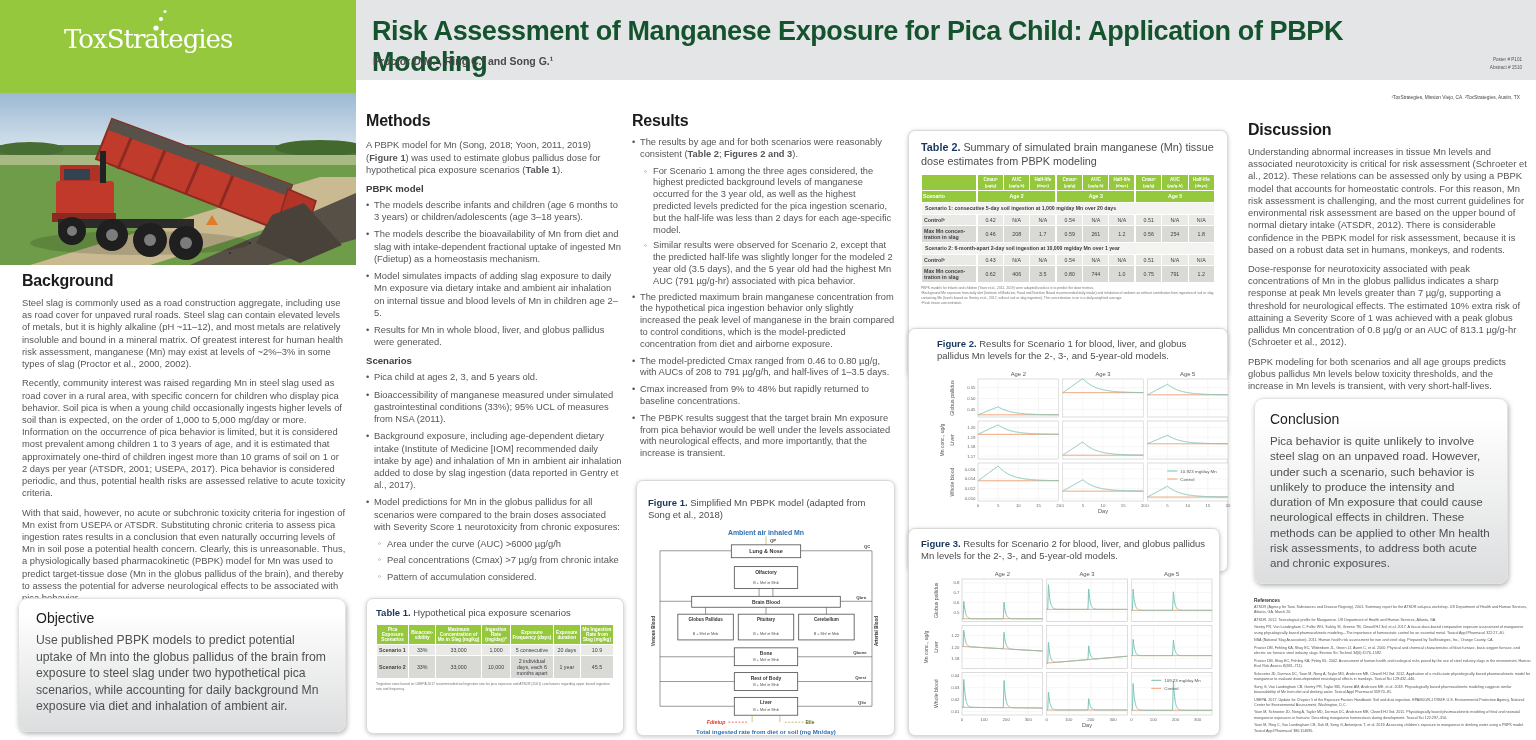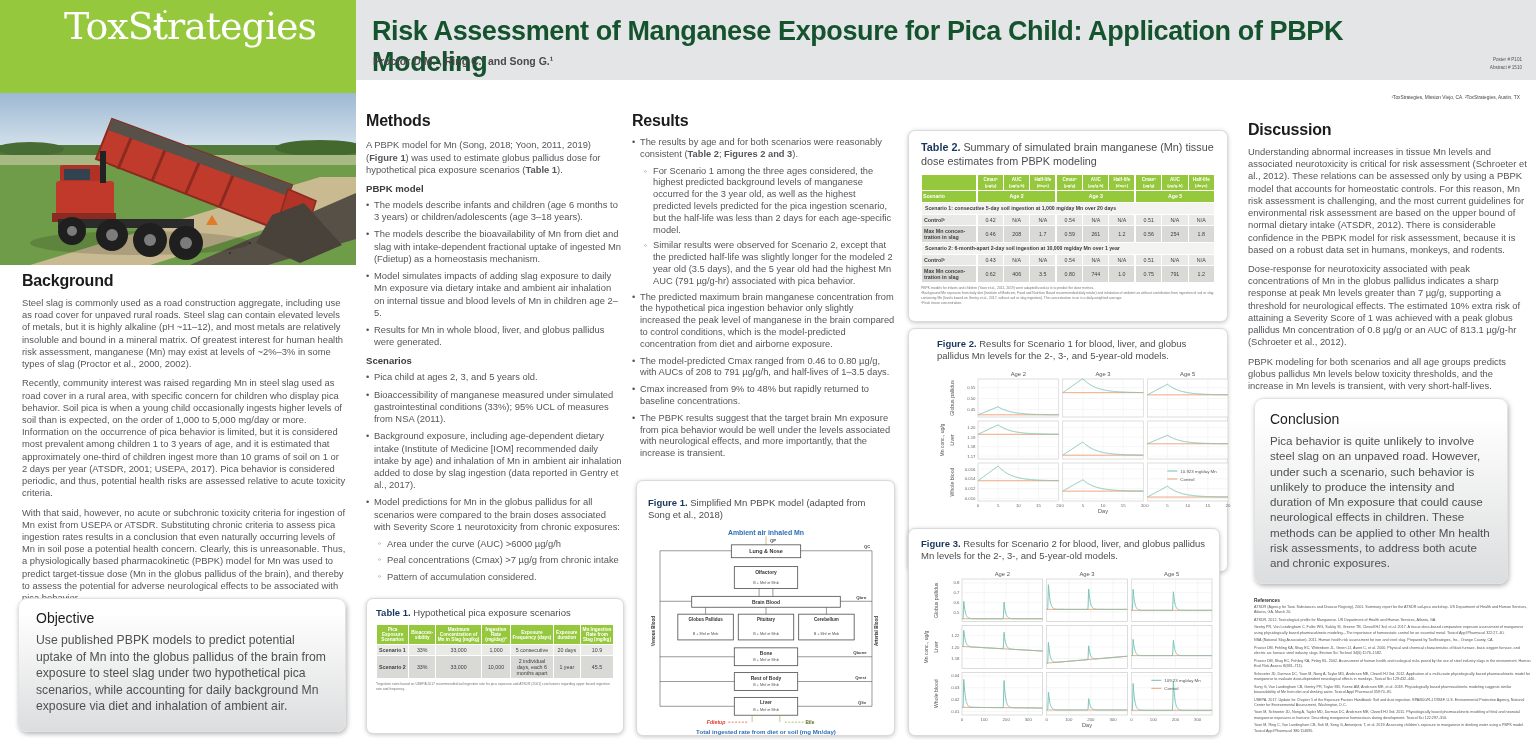--- a/index.html
+++ b/index.html
@@ -1,21 +1,21 @@
 <!DOCTYPE html>
 <html><head>
 <meta charset="utf-8">
 <style>
   html,body{margin:0;padding:0;background:#888;}
   #poster{position:relative;width:1536px;height:740px;background:#ffffff;overflow:hidden;
     font-family:"Liberation Sans",sans-serif;color:#55565a;}
   .abs{position:absolute;}
   
   #green-block{left:0;top:0;width:356px;height:93px;background:#96c83e;}
-  #logo{left:64px;top:4px;color:#fff;font-family:"DejaVu Serif",serif;font-size:38px;letter-spacing:-1px;}
+  #logo{left:64px;top:24px;color:#fff;font-family:"DejaVu Serif",serif;font-size:26px;letter-spacing:-1px;}
   #logo-dots{left:150px;top:8px;}
   #header-gray{left:356px;top:0;width:1180px;height:80px;background:#e4e5e7;}
   #title{left:372px;top:16px;width:1000px;font-size:27px;font-weight:bold;color:#14532d;letter-spacing:-0.4px;}
   #authors{left:373px;top:55px;font-size:10.5px;font-weight:bold;color:#4a4a4a;}
   #meta{right:14px;top:56px;text-align:right;font-size:4.6px;color:#555;line-height:1.7;}
   #affiliations{right:16px;top:95px;font-size:4.8px;color:#444;}
   #photo{left:0;top:93px;width:356px;height:172px;}
   
   .sec-h{font-size:16px;font-weight:bold;color:#1b1b1b;margin:0 0 7px 0;letter-spacing:-0.2px;}
   .body{font-size:9.4px;line-height:1.3;color:#55565a;}
@@ -47,21 +47,21 @@
   .gtbl th{background:#96c83e;color:#fff;font-weight:bold;text-align:center;vertical-align:middle;
     border:1px solid #fff;padding:2px 1px;}
   .gtbl td{border:1px solid #fff;padding:2px 2px;text-align:center;vertical-align:middle;color:#3c3d40;}
   #table1 th{font-size:4.7px;}
   #table1 td{font-size:5.3px;}
   #table1 td.lbl{font-weight:bold;text-align:left;}
   .rowA td{background:#e9eae6;}
   .rowB td{background:#d9dad6;}
   .foot{font-size:3.4px;color:#777;line-height:1.5;margin-top:3px;}
   
-  #table2-card{left:908px;top:130px;width:320px;height:192px;padding:9px 12px;box-sizing:border-box;}
+  #table2-card{left:908px;top:130px;width:320px;height:248px;padding:9px 12px;box-sizing:border-box;}
   #table2-card .cap{font-size:10.8px;margin-bottom:6px;}
   #table2 th{font-size:4.6px;line-height:1.25;}
   #table2 td{font-size:5.3px;}
   #table2 td.lbl{font-weight:bold;text-align:left;}
   #table2 .sect td{background:#f3f3f0;font-weight:bold;text-align:left;font-size:5.2px;color:#3a3b3e;padding:2.5px 3px;}
   #table2 th.age{font-size:5.2px;}
   #table2 .grp{border-left:2px solid #fff;}
   
   #figure1-card{left:636px;top:480px;width:259px;height:256px;padding:16px 11px;box-sizing:border-box;}
   #figure2-card{left:908px;top:328px;width:320px;height:244px;padding:9px 28px;box-sizing:border-box;}

